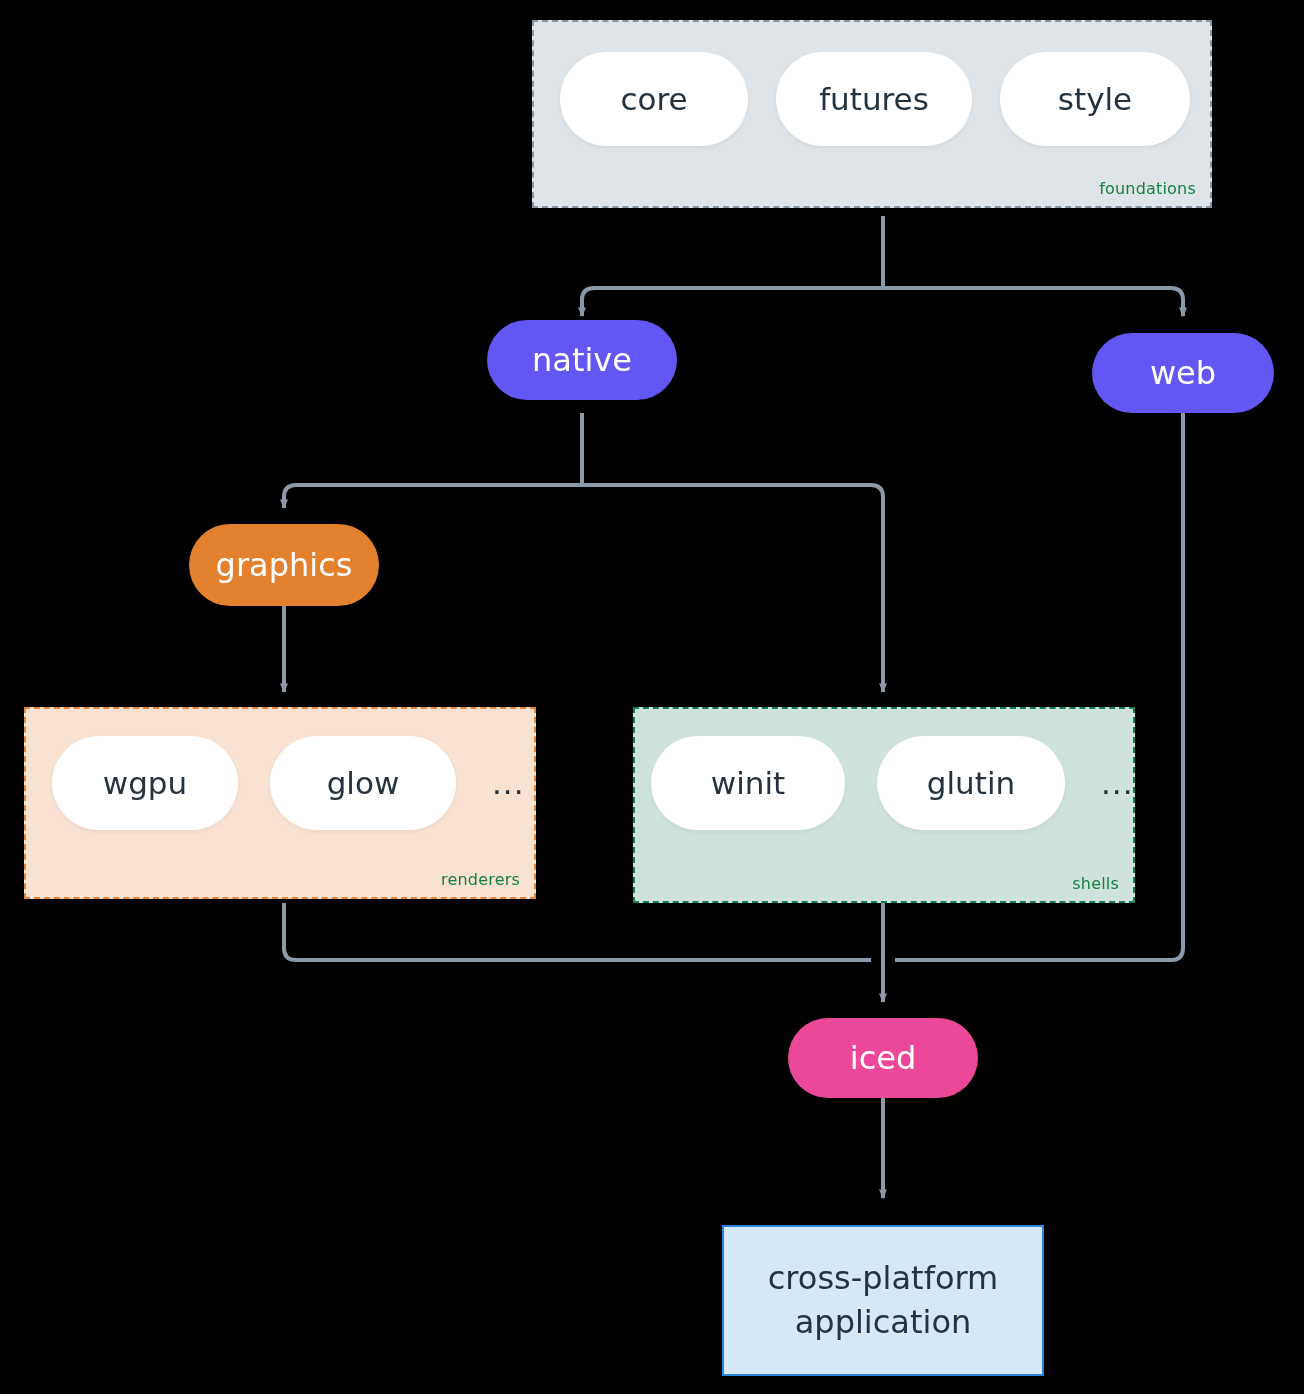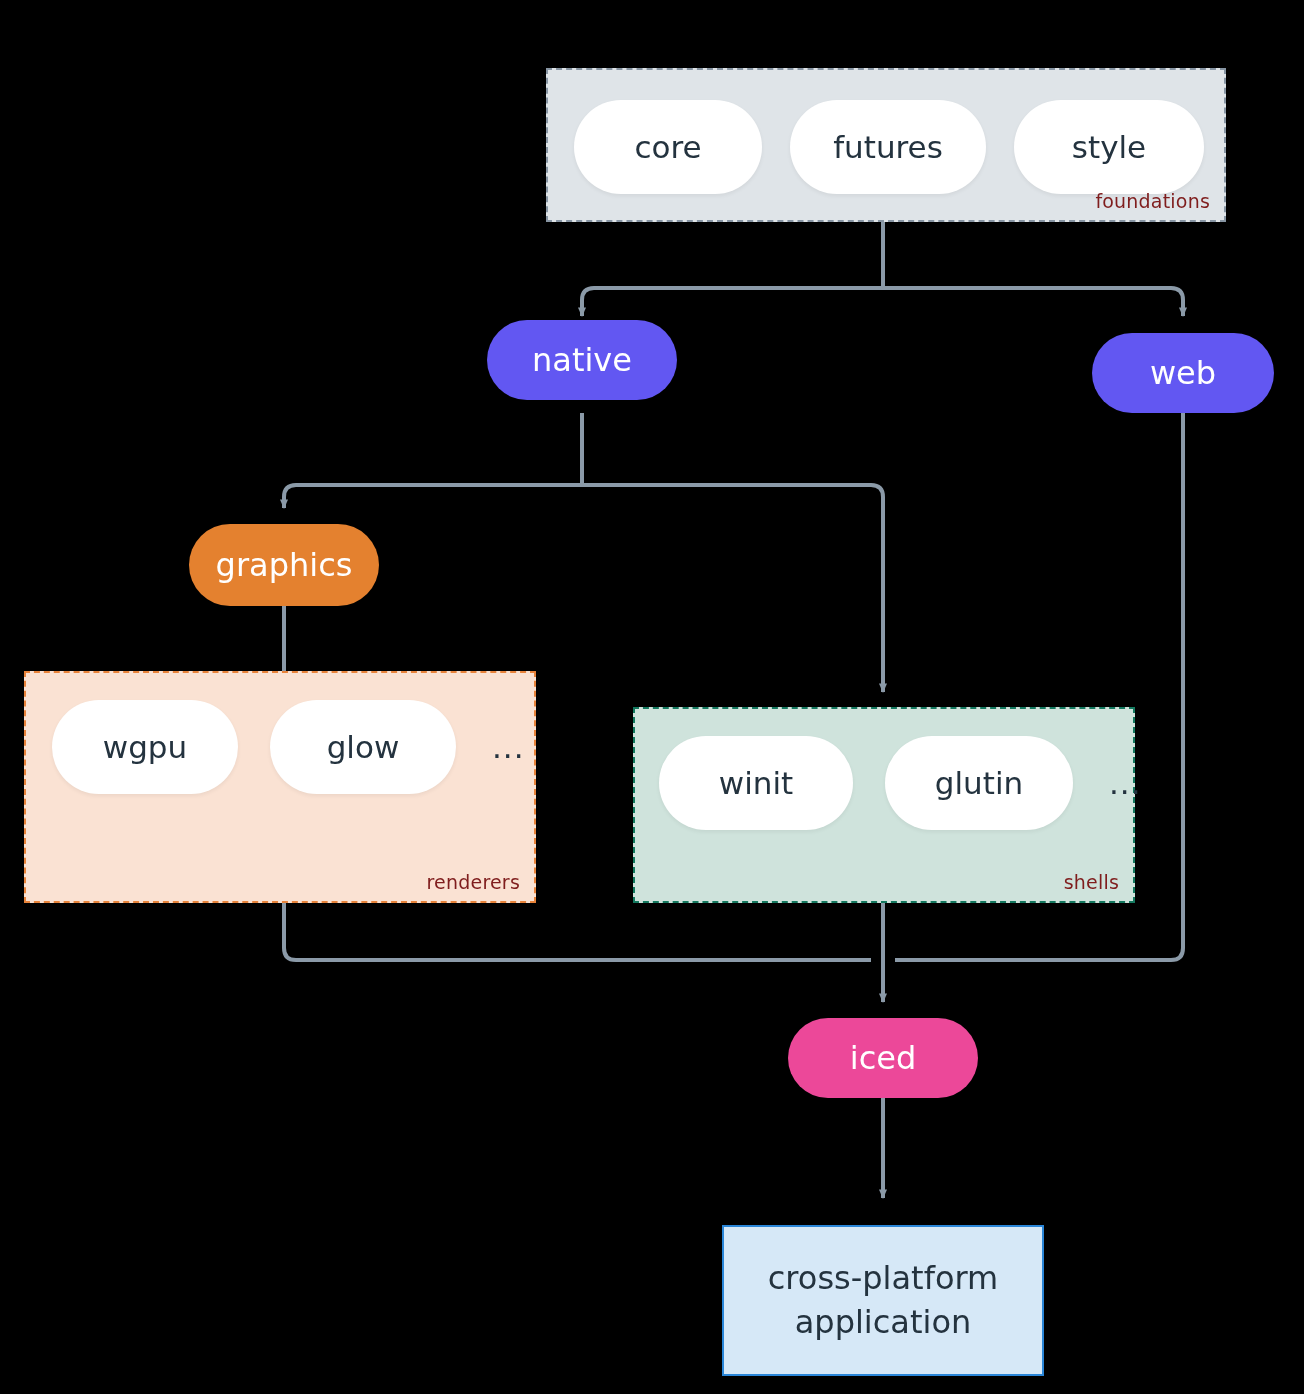--- a/index.html
+++ b/index.html
@@ -28,73 +28,72 @@
 
   
   .group {
     position: absolute;
     box-sizing: border-box;
   }
   .group-label {
     position: absolute;
     right: 14px;
     bottom: 8px;
-    font-size: 19px;
-    color: #7f1d1d;
+    font-size: 16px;
+    color: #15803d;
     letter-spacing: 0.2px;
     white-space: nowrap;
   }
   .group-items {
     position: absolute;
     left: 0;
     top: 0;
     display: flex;
     flex-direction: row;
     align-items: center;
   }
 
   #group-foundations {
-    left: 546px;
+    left: 532px;
     top: 20px;
     width: 680px;
-    height: 154px;
+    height: 188px;
     background: #dfe4e8;
     border: 2px dashed #8795a3;
-    margin-top: 48px;
   }
   #group-foundations .group-items {
     left: 26px;
     top: 30px;
     gap: 28px;
   }
 
   #group-renderers {
     left: 24px;
-    top: 671px;
+    top: 707px;
     width: 512px;
-    height: 232px;
+    height: 192px;
     background: #fae2d3;
     border: 2px dashed #e8833a;
   }
   #group-renderers .group-items {
     left: 26px;
     top: 27px;
     gap: 32px;
   }
 
   #group-shells {
     left: 633px;
     top: 707px;
     width: 502px;
     height: 196px;
     background: #cfe3dc;
     border: 2px dashed #14795f;
   }
   #group-shells .group-items {
-    left: 24px;
+    left: 16px;
     top: 27px;
     gap: 32px;
   }
 
   
   .pill {
     background: #ffffff;
     border-radius: 999px;
     height: 94px;
     display: flex;

